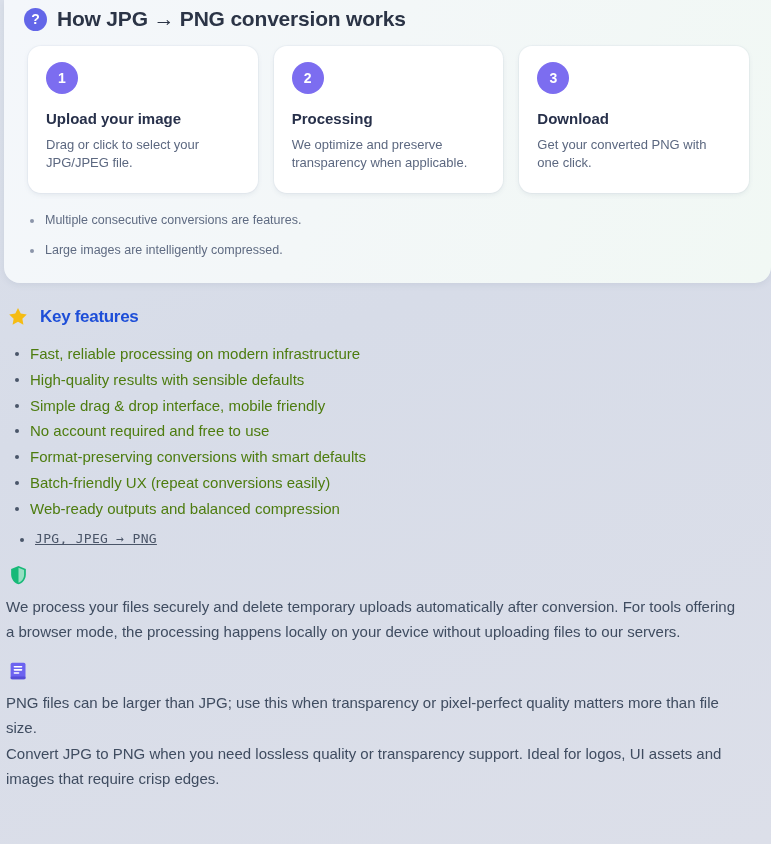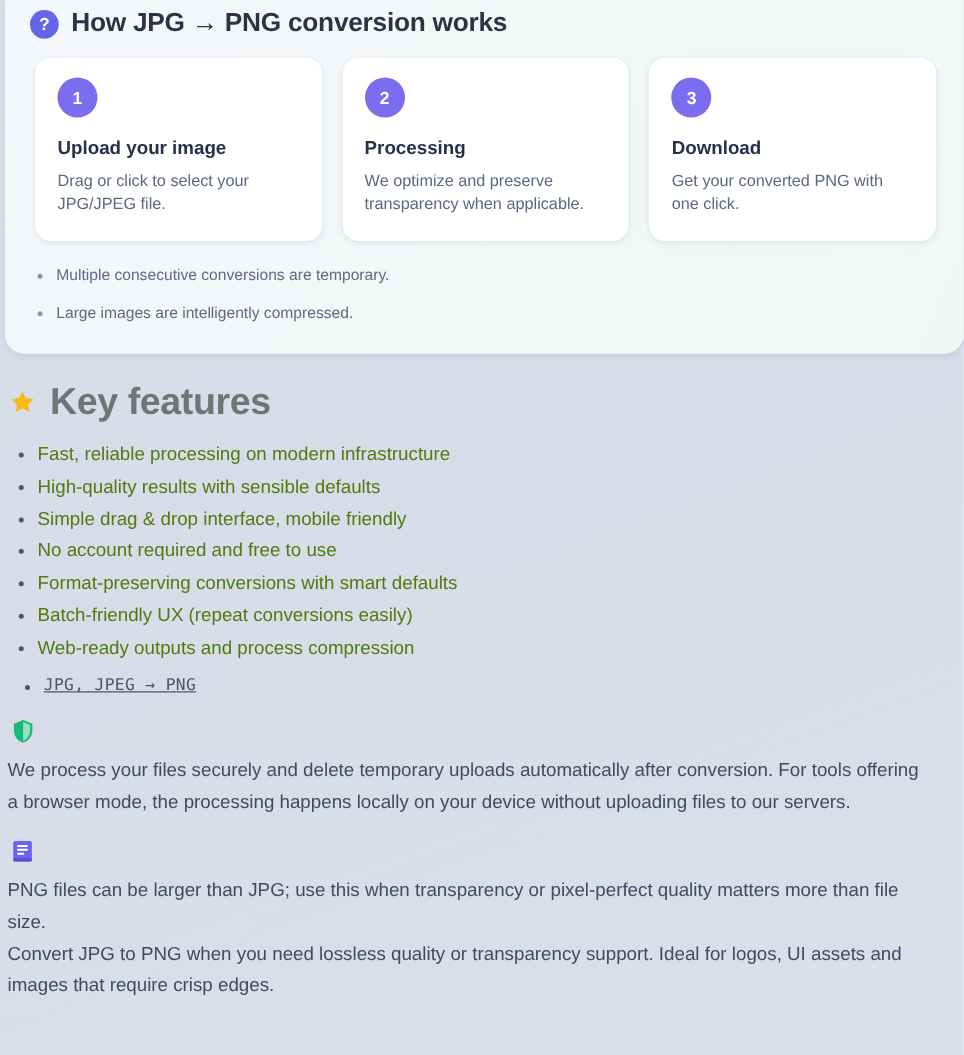--- a/index.html
+++ b/index.html
@@ -121,23 +121,23 @@
 
   
   .section { padding: 0 10px 0 6px; }
 
   .sec-head {
     display: flex;
     align-items: center;
     gap: 10px;
   }
   .sec-title {
-    font-size: 30px;
-    font-weight: bold;
-    color: #737373;
+    font-size: 17px;
+    font-weight: bold;
+    color: #1d4ed8;
     letter-spacing: -0.3px;
   }
   .sec-icon {
     width: 24px;
     height: 24px;
     display: flex;
     align-items: center;
     justify-content: center;
     flex: 0 0 auto;
   }
@@ -230,21 +230,21 @@
 
     <div class="step-card">
       <div class="step-badge">3</div>
       <div class="step-title">Download</div>
       <div class="step-desc">Get your converted PNG with one click.</div>
     </div>
 
   </div>
 
   <ul class="howto-notes">
-    <li>Multiple consecutive conversions are temporary.</li>
+    <li>Multiple consecutive conversions are features.</li>
     <li>Large images are intelligently compressed.</li>
   </ul>
 
 </section>
 
 <section class="section">
   <div class="sec-head" id="key-features-head">
     <span class="sec-icon">
       <svg width="22" height="22" viewBox="0 0 24 24" aria-hidden="true">
         <path fill="#f5bc13" d="M12 2.2l2.95 5.98 6.6.96-4.78 4.66 1.13 6.57L12 17.27l-5.9 3.1 1.13-6.57L2.45 9.14l6.6-.96z"></path>
@@ -253,21 +253,21 @@
     <span class="sec-title">Key features</span>
   </div>
 
   <ul class="feature-list">
     <li>Fast, reliable processing on modern infrastructure</li>
     <li>High-quality results with sensible defaults</li>
     <li>Simple drag &amp; drop interface, mobile friendly</li>
     <li>No account required and free to use</li>
     <li>Format-preserving conversions with smart defaults</li>
     <li>Batch-friendly UX (repeat conversions easily)</li>
-    <li>Web-ready outputs and process compression</li>
+    <li>Web-ready outputs and balanced compression</li>
   </ul>
 </section>
 
 <section class="section">
 
   <ul class="format-list">
     <li>JPG, JPEG → PNG</li>
   </ul>
 </section>
 

